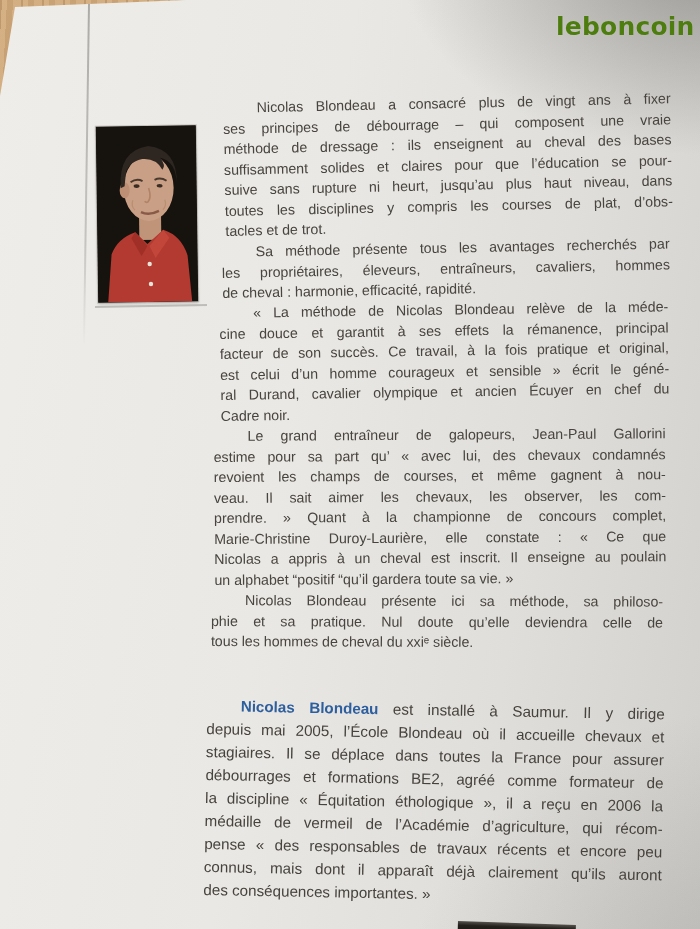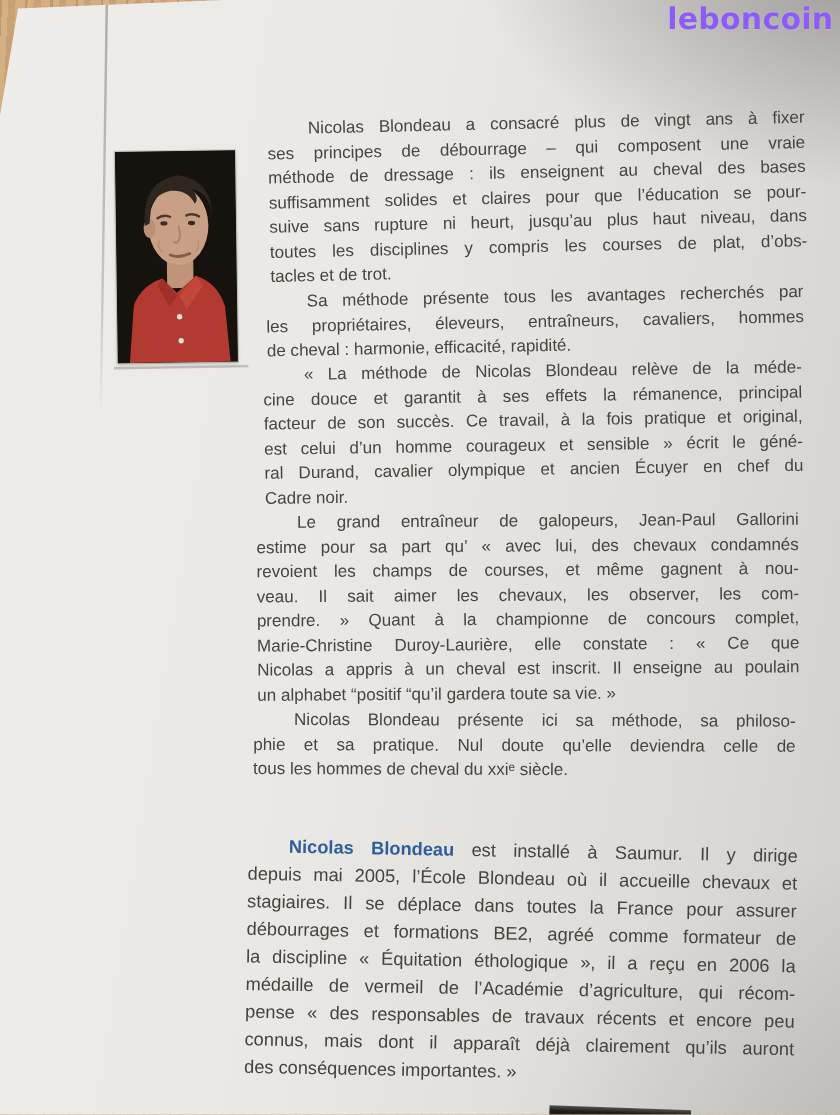--- a/index.html
+++ b/index.html
@@ -30,23 +30,23 @@
   
   .photo{position:absolute;left:97px;top:126px;width:100px;height:176px;
     transform:rotate(-0.8deg);background:#16120e;
     outline:1px solid rgba(125,123,120,0.35);
     box-shadow:0 2px 3px rgba(90,88,85,0.25);}
   .photo svg{display:block;width:100%;height:100%;}
   .photo-underline{position:absolute;left:95px;top:305px;width:112px;height:2px;
     background:rgba(138,136,133,0.45);transform:rotate(-0.9deg);}
 
   
-  .logo{position:absolute;left:556px;top:1px;width:130px;
+  .logo{position:absolute;left:556px;top:12px;width:130px;
     font-family:"DejaVu Sans", sans-serif;font-weight:700;font-size:25px;
-    letter-spacing:0.2px;color:#8b5cf6;text-shadow:0 0 1px rgba(255,255,255,0.4);}
+    letter-spacing:0.2px;color:#4d7c0f;text-shadow:0 0 1px rgba(255,255,255,0.4);}
 
   
   .textcol{position:absolute;left:198px;top:98px;width:476px;color:#48443f;}
   .para{font-size:14.2px;line-height:20.5px;transform-origin:0 50%;}
   .para.p0{margin-left:26px;width:448px;transform:rotate(-1.25deg);}
   .para.p1{margin-left:24px;width:448px;transform:rotate(-1.1deg);}
   .para.p2{margin-left:22px;width:449px;transform:rotate(-0.85deg);}
   .para.p3{margin-left:16px;width:452px;transform:rotate(-0.35deg);}
   .para.p4{margin-left:13px;width:452px;transform:rotate(0.2deg);}
 

